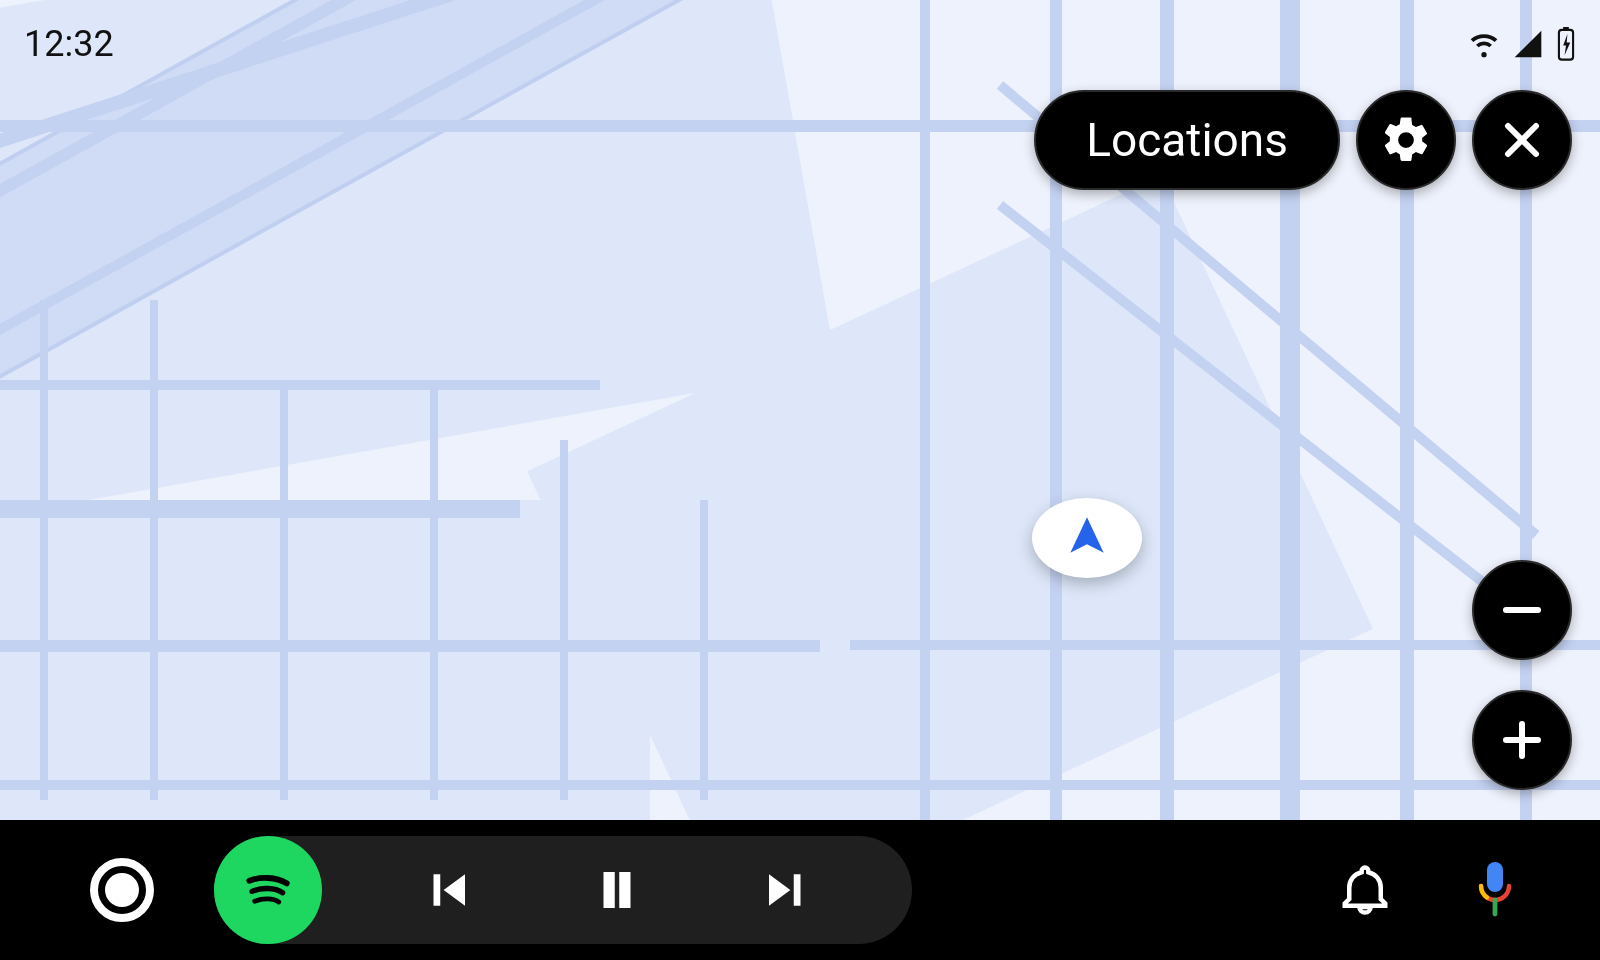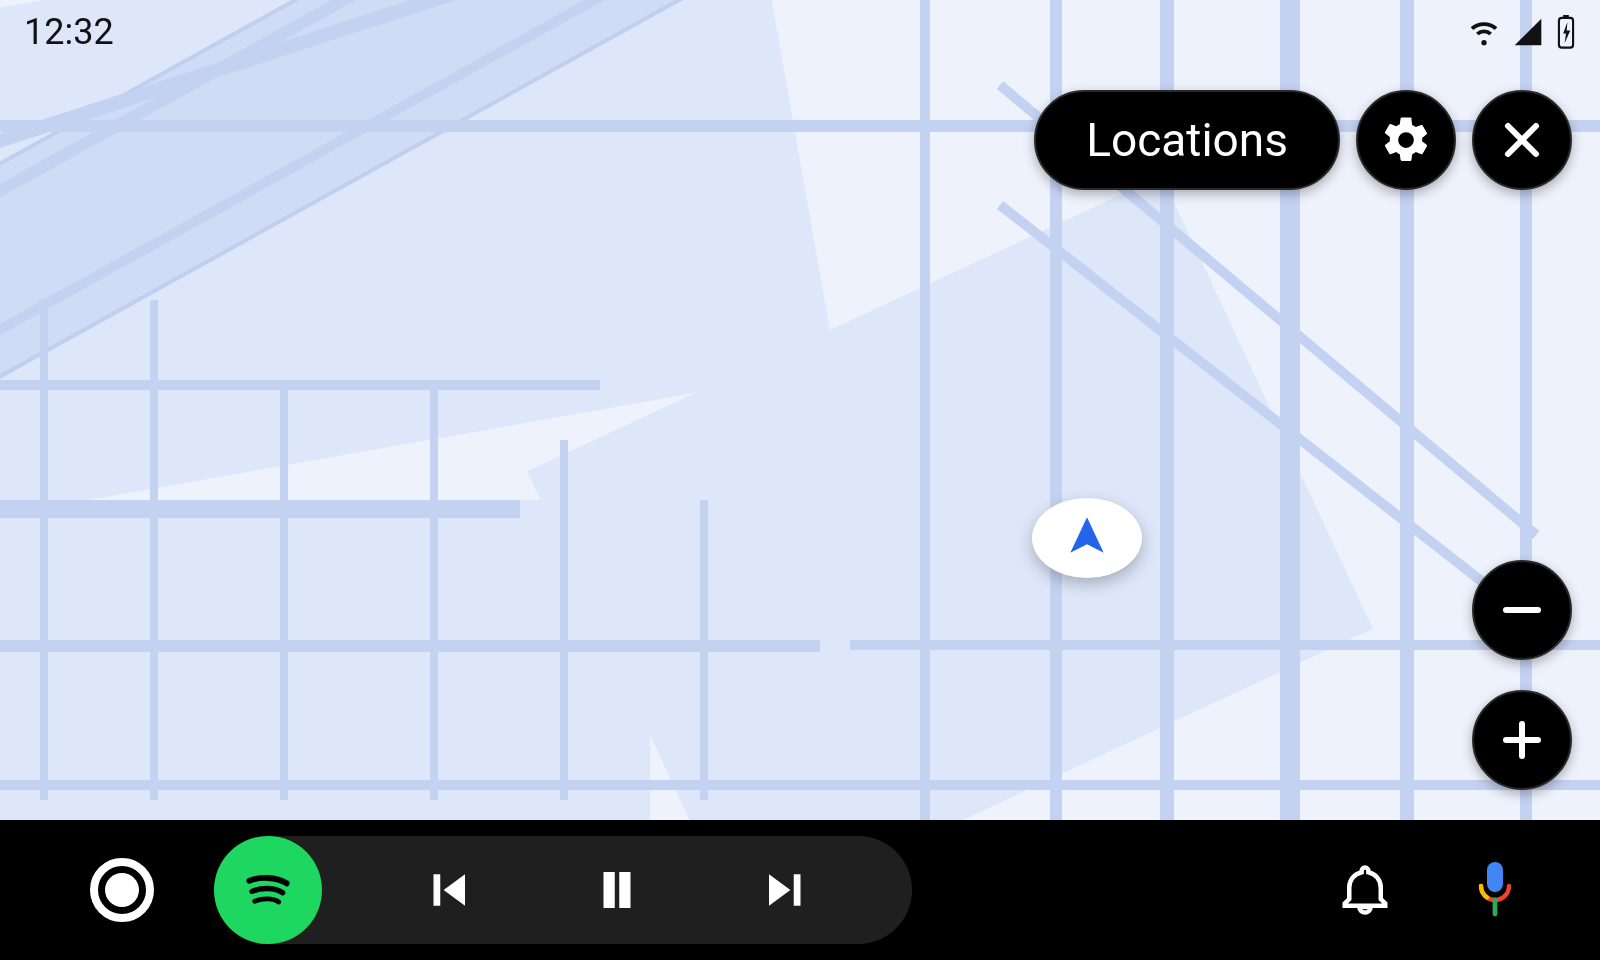--- a/index.html
+++ b/index.html
@@ -6,21 +6,21 @@
   html, body { width: 1600px; height: 960px; overflow: hidden; font-family: -apple-system, BlinkMacSystemFont, "Segoe UI", Roboto, Arial, sans-serif; }
   .screen { position: relative; width: 1600px; height: 960px; background: #eef2fc; }
 
   
   .map { position: absolute; inset: 0; background: #eef2fc; overflow: hidden; }
   .district { position: absolute; background: #dde7f9; }
   .road { position: absolute; background: #c4d2f2; }
   .highway { position: absolute; background: #d0dcf6; border: 4px solid #c0cff0; }
 
   
-  .status-bar { position: absolute; top: 4px; left: 0; right: 0; height: 56px; display: flex; align-items: center; justify-content: space-between; padding: 0 24px; z-index: 50; }
+  .status-bar { position: absolute; top: 16px; left: 0; right: 0; height: 56px; display: flex; align-items: center; justify-content: space-between; padding: 0 24px; z-index: 50; }
   .clock { font-size: 36px; color: #111; font-weight: 400; }
   .status-icons { display: flex; align-items: center; gap: 12px; }
 
   
   .top-controls { position: absolute; top: 90px; right: 28px; display: flex; align-items: center; gap: 16px; z-index: 40; }
   .pill-btn { background: #000; color: #fff; border-radius: 56px; height: 100px; padding: 13px 50px; display: flex; align-items: center; justify-content: center; font-size: 46px; font-weight: 400; box-shadow: 0 4px 12px rgba(0,0,0,0.3); cursor: pointer; border: 2px solid #2a2a2a; }
   .circle-btn { width: 100px; height: 100px; border-radius: 50%; background: #000; color: #fff; display: flex; align-items: center; justify-content: center; box-shadow: 0 4px 12px rgba(0,0,0,0.3); cursor: pointer; border: 2px solid #2a2a2a; }
 
   
   .zoom-controls { position: absolute; right: 28px; bottom: 170px; display: flex; flex-direction: column; gap: 30px; z-index: 40; }

